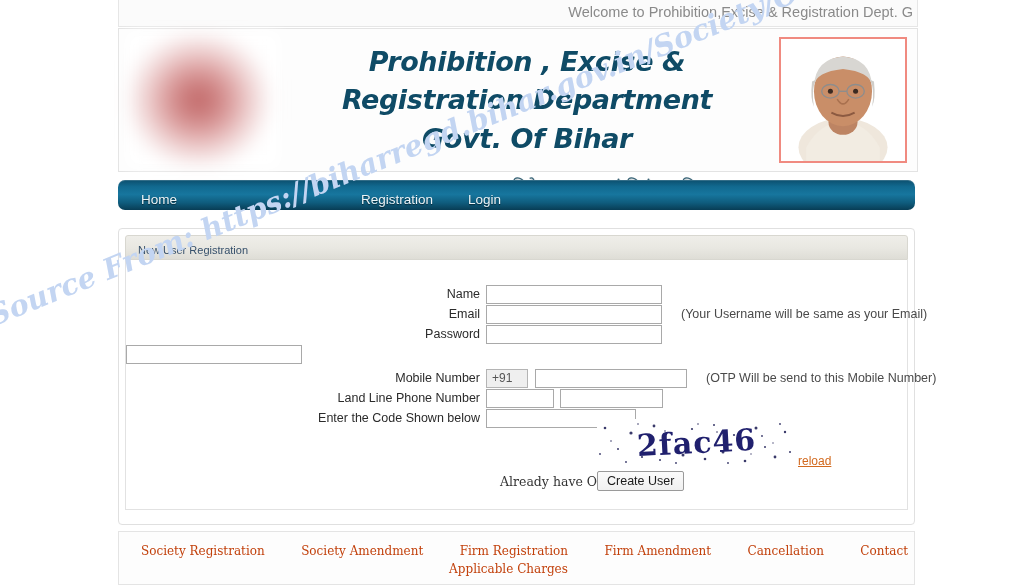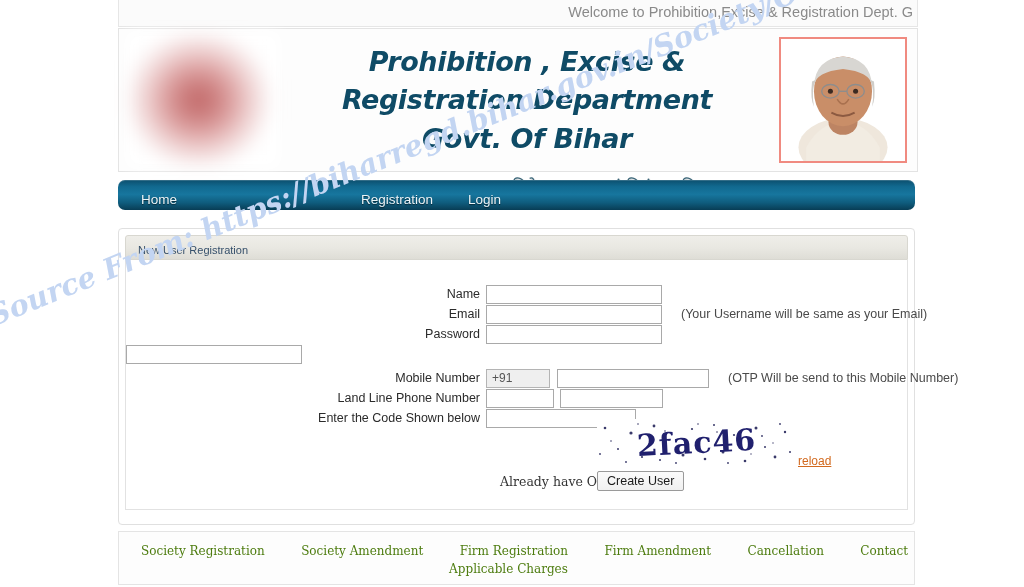--- a/index.html
+++ b/index.html
@@ -144,21 +144,21 @@
     height: 19px;
     border: 1px solid #a9a9a9;
     background: #ffffff;
     font-family: "Liberation Sans", sans-serif;
     font-size: 12px;
     padding: 0 3px;
     color: #222;
     outline: none;
   }
   .prefix {
-    width: 64px; height: 19px;
+    width: 42px; height: 19px;
     border: 1px solid #b4b4b4;
     background: #efefef;
     font-size: 12px; color: #555;
     padding: 1px 0 0 5px;
   }
   .hint {
     margin-left: 19px;
     font-size: 12.5px;
     color: #4a4a4a;
     white-space: nowrap;
@@ -218,21 +218,21 @@
     width: 797px; height: 54px;
     background: #fdfdfd;
     border: 1px solid #e4e4e4;
     text-align: center;
     padding-top: 9px;
   }
   .footer-links { }
   .flink {
     font-family: "DejaVu Serif", serif;
     font-size: 12px;
-    color: #4d7c0f;
+    color: #c2410c;
     margin: 0 16px;
     cursor: pointer;
   }
   .copyright {
     margin-top: 9px;
     font-size: 12.5px;
     color: #3b3b3b;
   }
 
   

